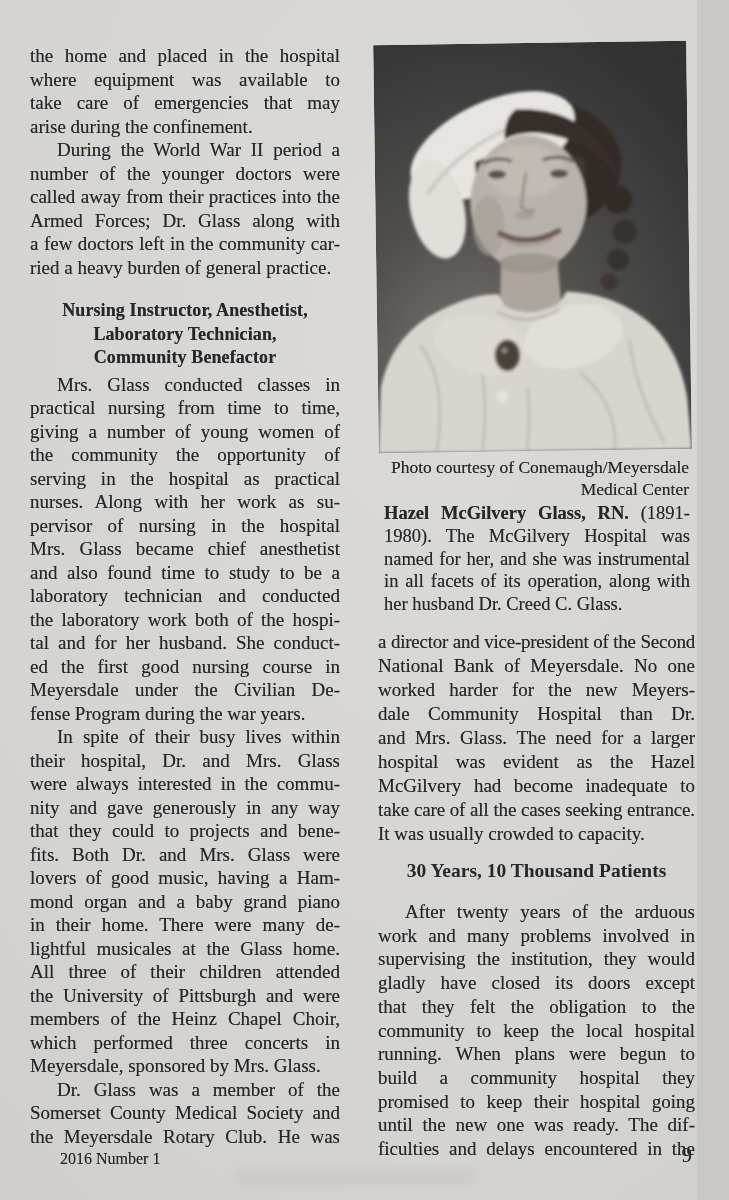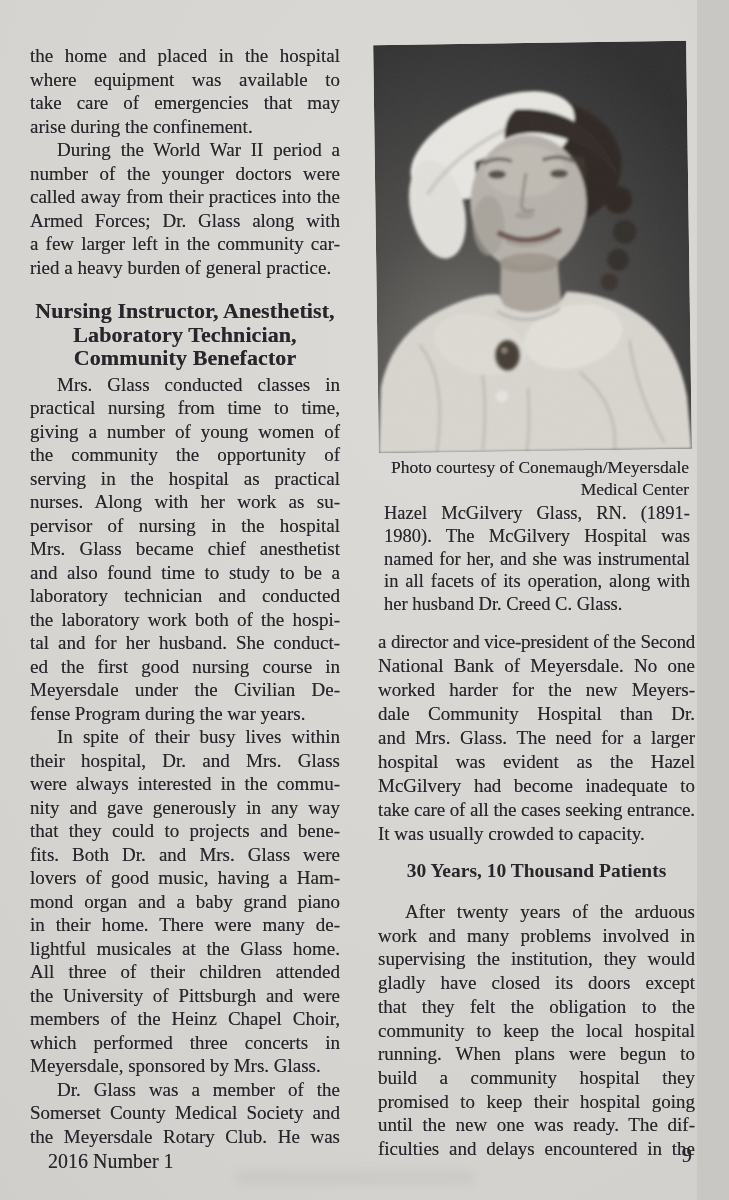--- a/index.html
+++ b/index.html
@@ -21,49 +21,49 @@
   .line.last { text-align-last: left; }
   .centered .line, .centered .line.last { text-align: center; text-align-last: center; }
   .right-lines .line, .right-lines .line.last { text-align-last: right; }
   .indent-first .line:first-child { text-indent: 27px; }
 
   .left-col {
     position: absolute; left: 30px; top: 44px; width: 310px;
     font-size: 19px; line-height: 23.5px;
   }
   .heading {
-    font-weight: bold; font-size: 22px; line-height: 23.5px;
+    font-weight: bold; font-size: 18px; line-height: 23.5px;
     margin: 20px 0 3px 0; letter-spacing: 0.1px;
   }
   .photo {
     position: absolute; left: 376px; top: 43px; width: 313px; height: 408px;
     transform: rotate(-0.8deg); transform-origin: 50% 50%;
     overflow: hidden;
   }
   .photo svg { display: block; }
   .credit {
     position: absolute; left: 390px; top: 457px; width: 299px;
     font-size: 17.5px; line-height: 21.8px;
   }
   .caption {
     position: absolute; left: 384px; top: 502px; width: 306px;
     font-size: 18.5px; line-height: 22.8px;
   }
-  .caption .b { font-weight: normal; }
+  .caption .b { font-weight: bold; }
   .right-col {
     position: absolute; left: 378px; top: 630px; width: 317px;
     font-size: 19px; line-height: 24px;
   }
   .heading2 {
     font-weight: bold; font-size: 19.5px; line-height: 25px;
     text-align: center; margin: 12px 0 17px 0;
   }
   .para-tight { line-height: 23.7px; }
   .footer-issue {
-    position: absolute; left: 48px; top: 1150px; font-size: 20px;
+    position: absolute; left: 60px; top: 1150px; font-size: 16px;
     text-shadow: 0 0 0.5px rgba(20,20,25,0.5);
     text-align: center;
   }
   .footer-page {
     position: absolute; left: 600px; top: 1144px; width: 92px; text-align: right;
     font-size: 20.5px; text-shadow: 0 0 0.5px rgba(20,20,25,0.5);
   }
   .smudge {
     position: absolute; left: 235px; top: 1170px; width: 240px; height: 15px;
     background: rgba(85,88,100,0.06); filter: blur(4px); border-radius: 8px;
@@ -79,21 +79,21 @@
         <div class="line">the home and placed in the hospital</div>
         <div class="line">where equipment was available to</div>
         <div class="line">take care of emergencies that may</div>
         <div class="line last">arise during the confinement.</div>
       </div>
     <div class="para indent-first">
         <div class="line">During the World War II period a</div>
         <div class="line">number of the younger doctors were</div>
         <div class="line">called away from their practices into the</div>
         <div class="line">Armed Forces; Dr. Glass along with</div>
-        <div class="line">a few larger left in the community car-</div>
+        <div class="line">a few doctors left in the community car-</div>
         <div class="line last">ried a heavy burden of general practice.</div>
       </div>
     <h2 class="heading centered">
         <div class="line">Nursing Instructor, Anesthetist,</div>
         <div class="line">Laboratory Technician,</div>
         <div class="line last">Community Benefactor</div>
       </h2>
     <div class="para indent-first">
         <div class="line">Mrs. Glass conducted classes in</div>
         <div class="line">practical nursing from time to time,</div>

